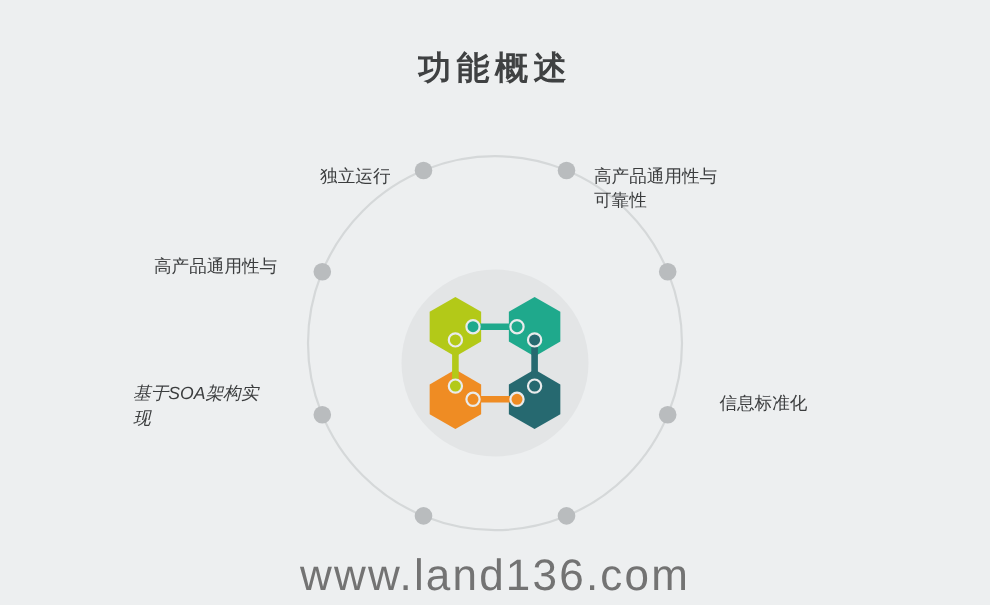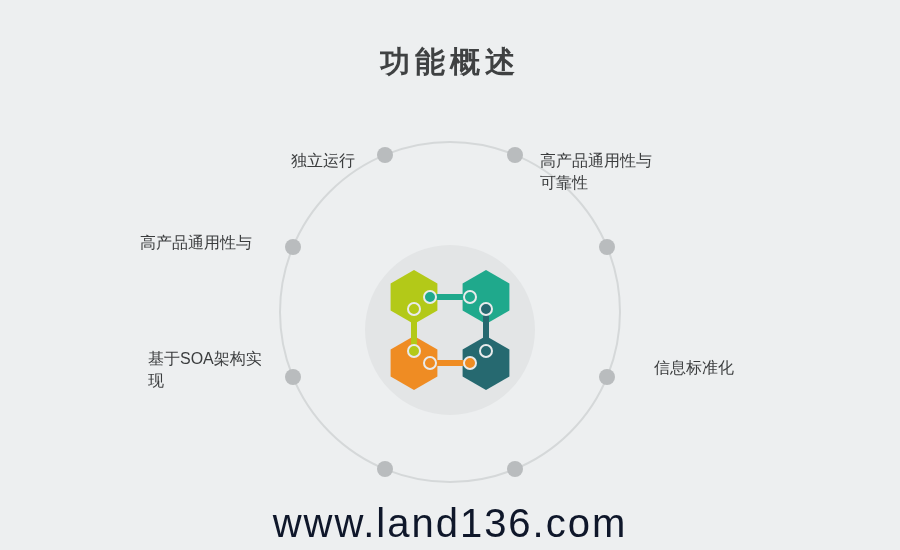--- a/index.html
+++ b/index.html
@@ -31,21 +31,21 @@
     white-space: pre-line;
   }
   .label.align-right { text-align: right; }
 
   .watermark {
     position: absolute;
     bottom: 4px; left: 0; width: 900px;
     text-align: center;
     font-size: 40px;
     letter-spacing: 2px;
-    color: #0f172a;
+    color: #737373;
     font-weight: 400;
   }
 </style>
 </head>
 <body>
 
 <div class="stage">
 
   <div class="page-title">功能概述</div>
 
@@ -94,20 +94,20 @@
   </svg>
 
   <div class="label" style="left:540px; top:150px; width:140px;">高产品通用性与
 可靠性</div>
 
   <div class="label align-right" style="left:255px; top:150px; width:100px;">独立运行</div>
 
   <div class="label align-right" style="left:132px; top:232px; width:120px;">高产品通用性与</div>
 
 
-  <div class="label" style="left:148px; top:348px; width:126px;">基于SOA架构实
+  <div class="label" style="left:121px; top:348px; width:126px;font-style:italic;">基于SOA架构实
 现</div>
 
   <div class="label" style="left:654px; top:357px; width:100px;">信息标准化</div>
 
   <div class="watermark">www.land136.com</div>
 
 </div>
 
 </body></html>

